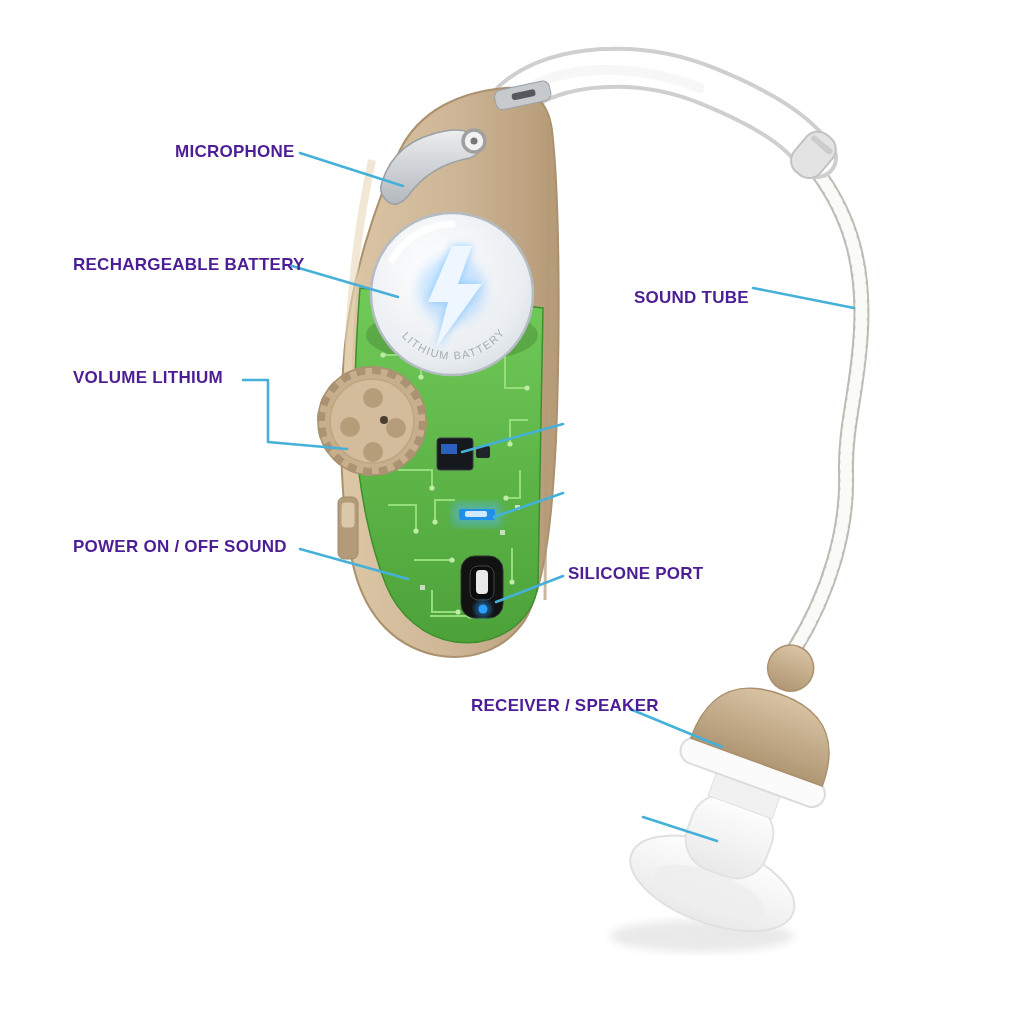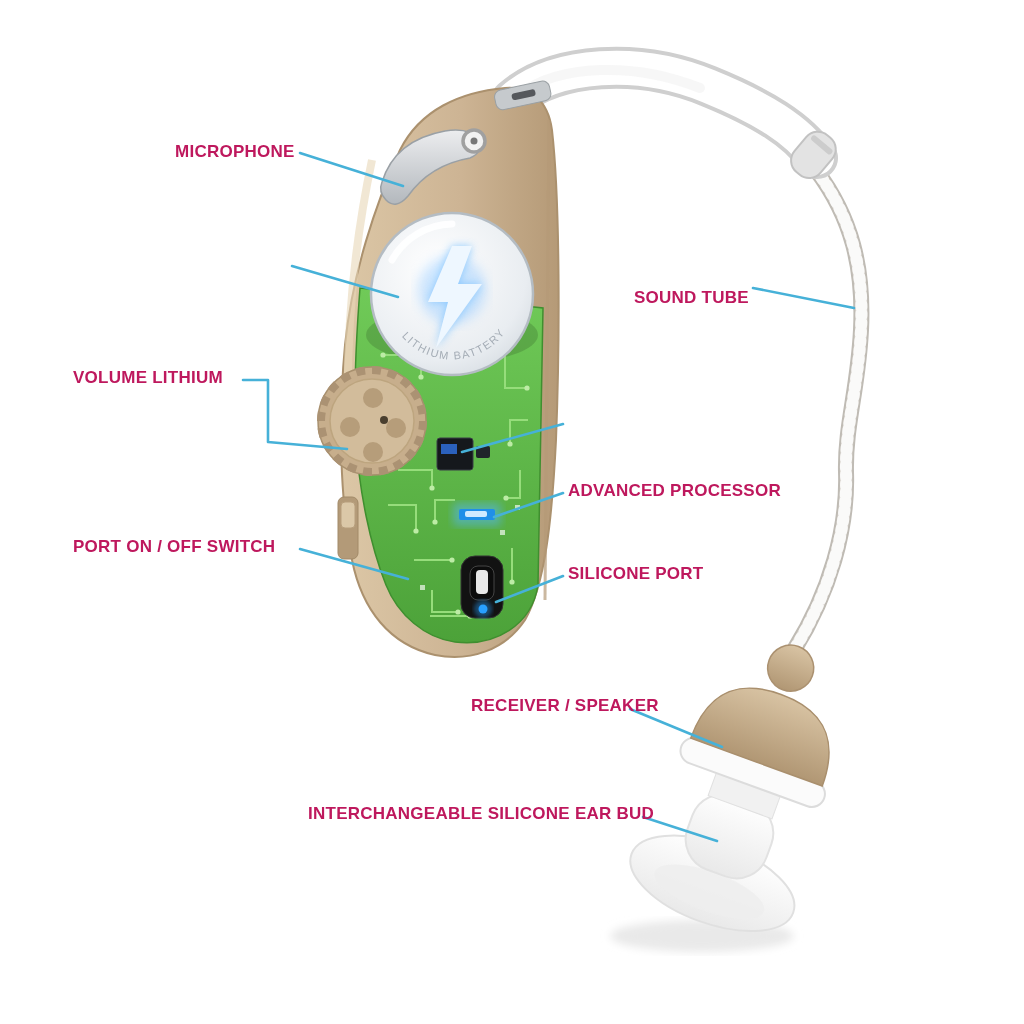--- a/index.html
+++ b/index.html
@@ -5,21 +5,21 @@
   html,body{margin:0;padding:0;background:#ffffff;}
   .canvas{
     position:relative;width:1024px;height:1024px;margin:0 auto;
     background:#ffffff;overflow:hidden;
     font-family:"Liberation Sans",sans-serif;
   }
   .art{position:absolute;inset:0;}
   .label{
     position:absolute;
     font:700 17px "Liberation Sans",sans-serif;
-    color:#be185d;
+    color:#4c1d95;
     letter-spacing:.25px;
     white-space:nowrap;
     z-index:5;
   }
 </style>
 </head>
 <body>
 
 <div class="canvas">
 
@@ -197,21 +197,20 @@
       <path d="M 753 288 L 854 308"></path>
       <path d="M 563 424 L 462 452"></path>
       <path d="M 563 493 L 494 517"></path>
       <path d="M 563 576 L 496 602"></path>
       <path d="M 630 709 L 722 747"></path>
       <path d="M 643 817 L 717 841"></path>
     </g>
   </svg>
 
   <div class="label" style="left:175px;top:142px">MICROPHONE</div>
+  <div class="label" style="left:73px;top:255px">RECHARGEABLE BATTERY</div>
   <div class="label" style="left:73px;top:368px">VOLUME LITHIUM</div>
-  <div class="label" style="left:73px;top:537px">PORT ON / OFF SWITCH</div>
+  <div class="label" style="left:73px;top:537px">POWER ON / OFF SOUND</div>
   <div class="label" style="left:634px;top:288px">SOUND TUBE</div>
-  <div class="label" style="left:568px;top:481px">ADVANCED PROCESSOR</div>
   <div class="label" style="left:568px;top:564px">SILICONE PORT</div>
   <div class="label" style="left:471px;top:696px">RECEIVER / SPEAKER</div>
-  <div class="label" style="left:308px;top:804px">INTERCHANGEABLE SILICONE EAR BUD</div>
 
 </div>
 
 </body></html>

